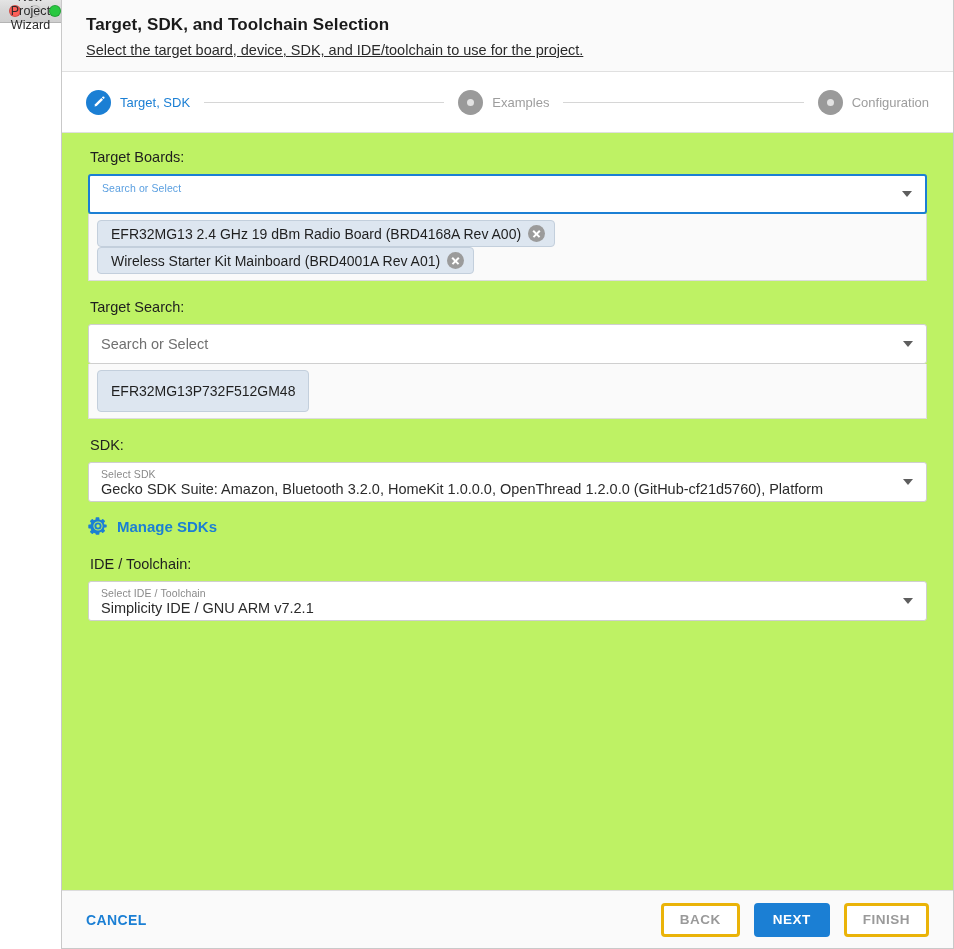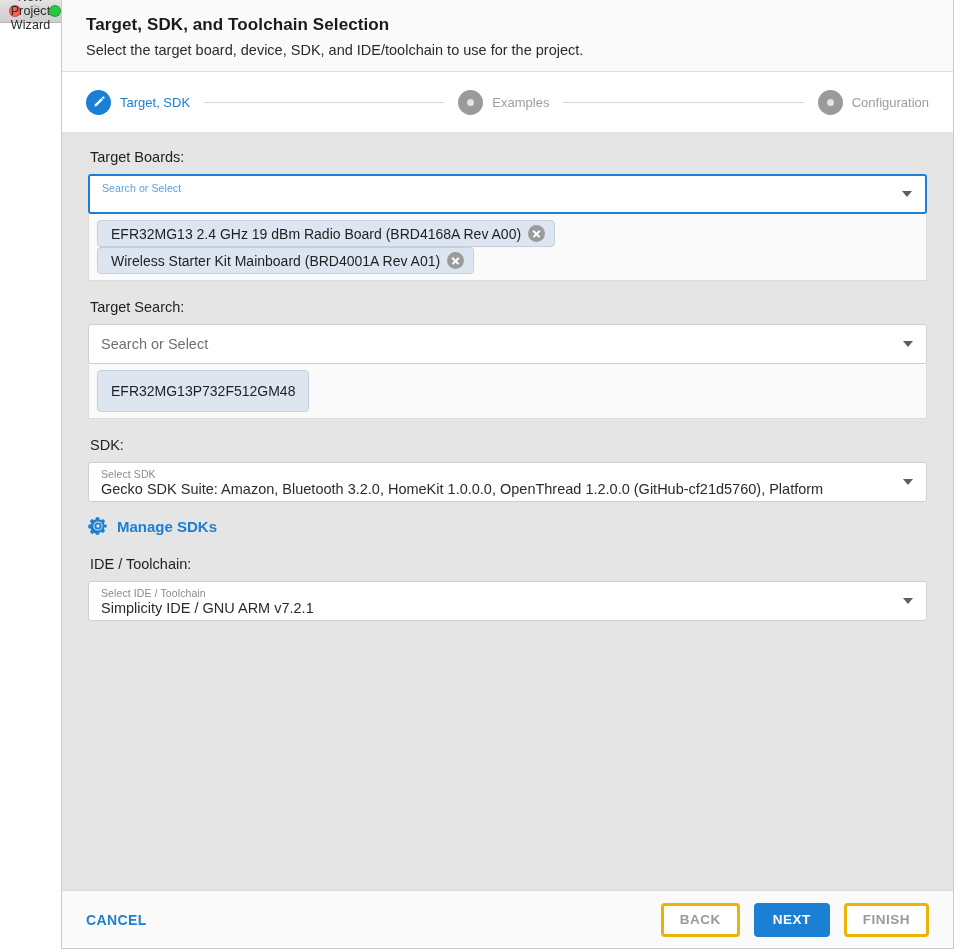--- a/index.html
+++ b/index.html
@@ -74,20 +74,21 @@
     margin: 0 0 7px 0;
     font-size: 17px;
     font-weight: bold;
     color: #1a1a1a;
     letter-spacing: .1px;
   }
   .header p {
     margin: 0;
     font-size: 14.5px;
     color: #2b2b2b;
+    text-decoration: underline;
   }
 
   
   .stepper {
     display: flex;
     align-items: center;
     padding: 0 24px;
     height: 61px;
     background: #ffffff;
     border-bottom: 1px solid #e0e0e0;
@@ -123,21 +124,21 @@
     flex: 1 1 auto;
     height: 1px;
     background: #d6d6d6;
     margin: 0 14px;
   }
   .pencil { display:block; }
 
   
   .content {
     flex: 1 1 auto;
-    background: #e5e5e5;
+    background: #bef264;
     padding: 16px 26px 0 26px;
     overflow: hidden;
     min-height: 0;
   }
   .field-label {
     font-size: 14.5px;
     color: #1f1f1f;
     margin: 0 0 9px 2px;
   }
   .section { margin-bottom: 18px; }

